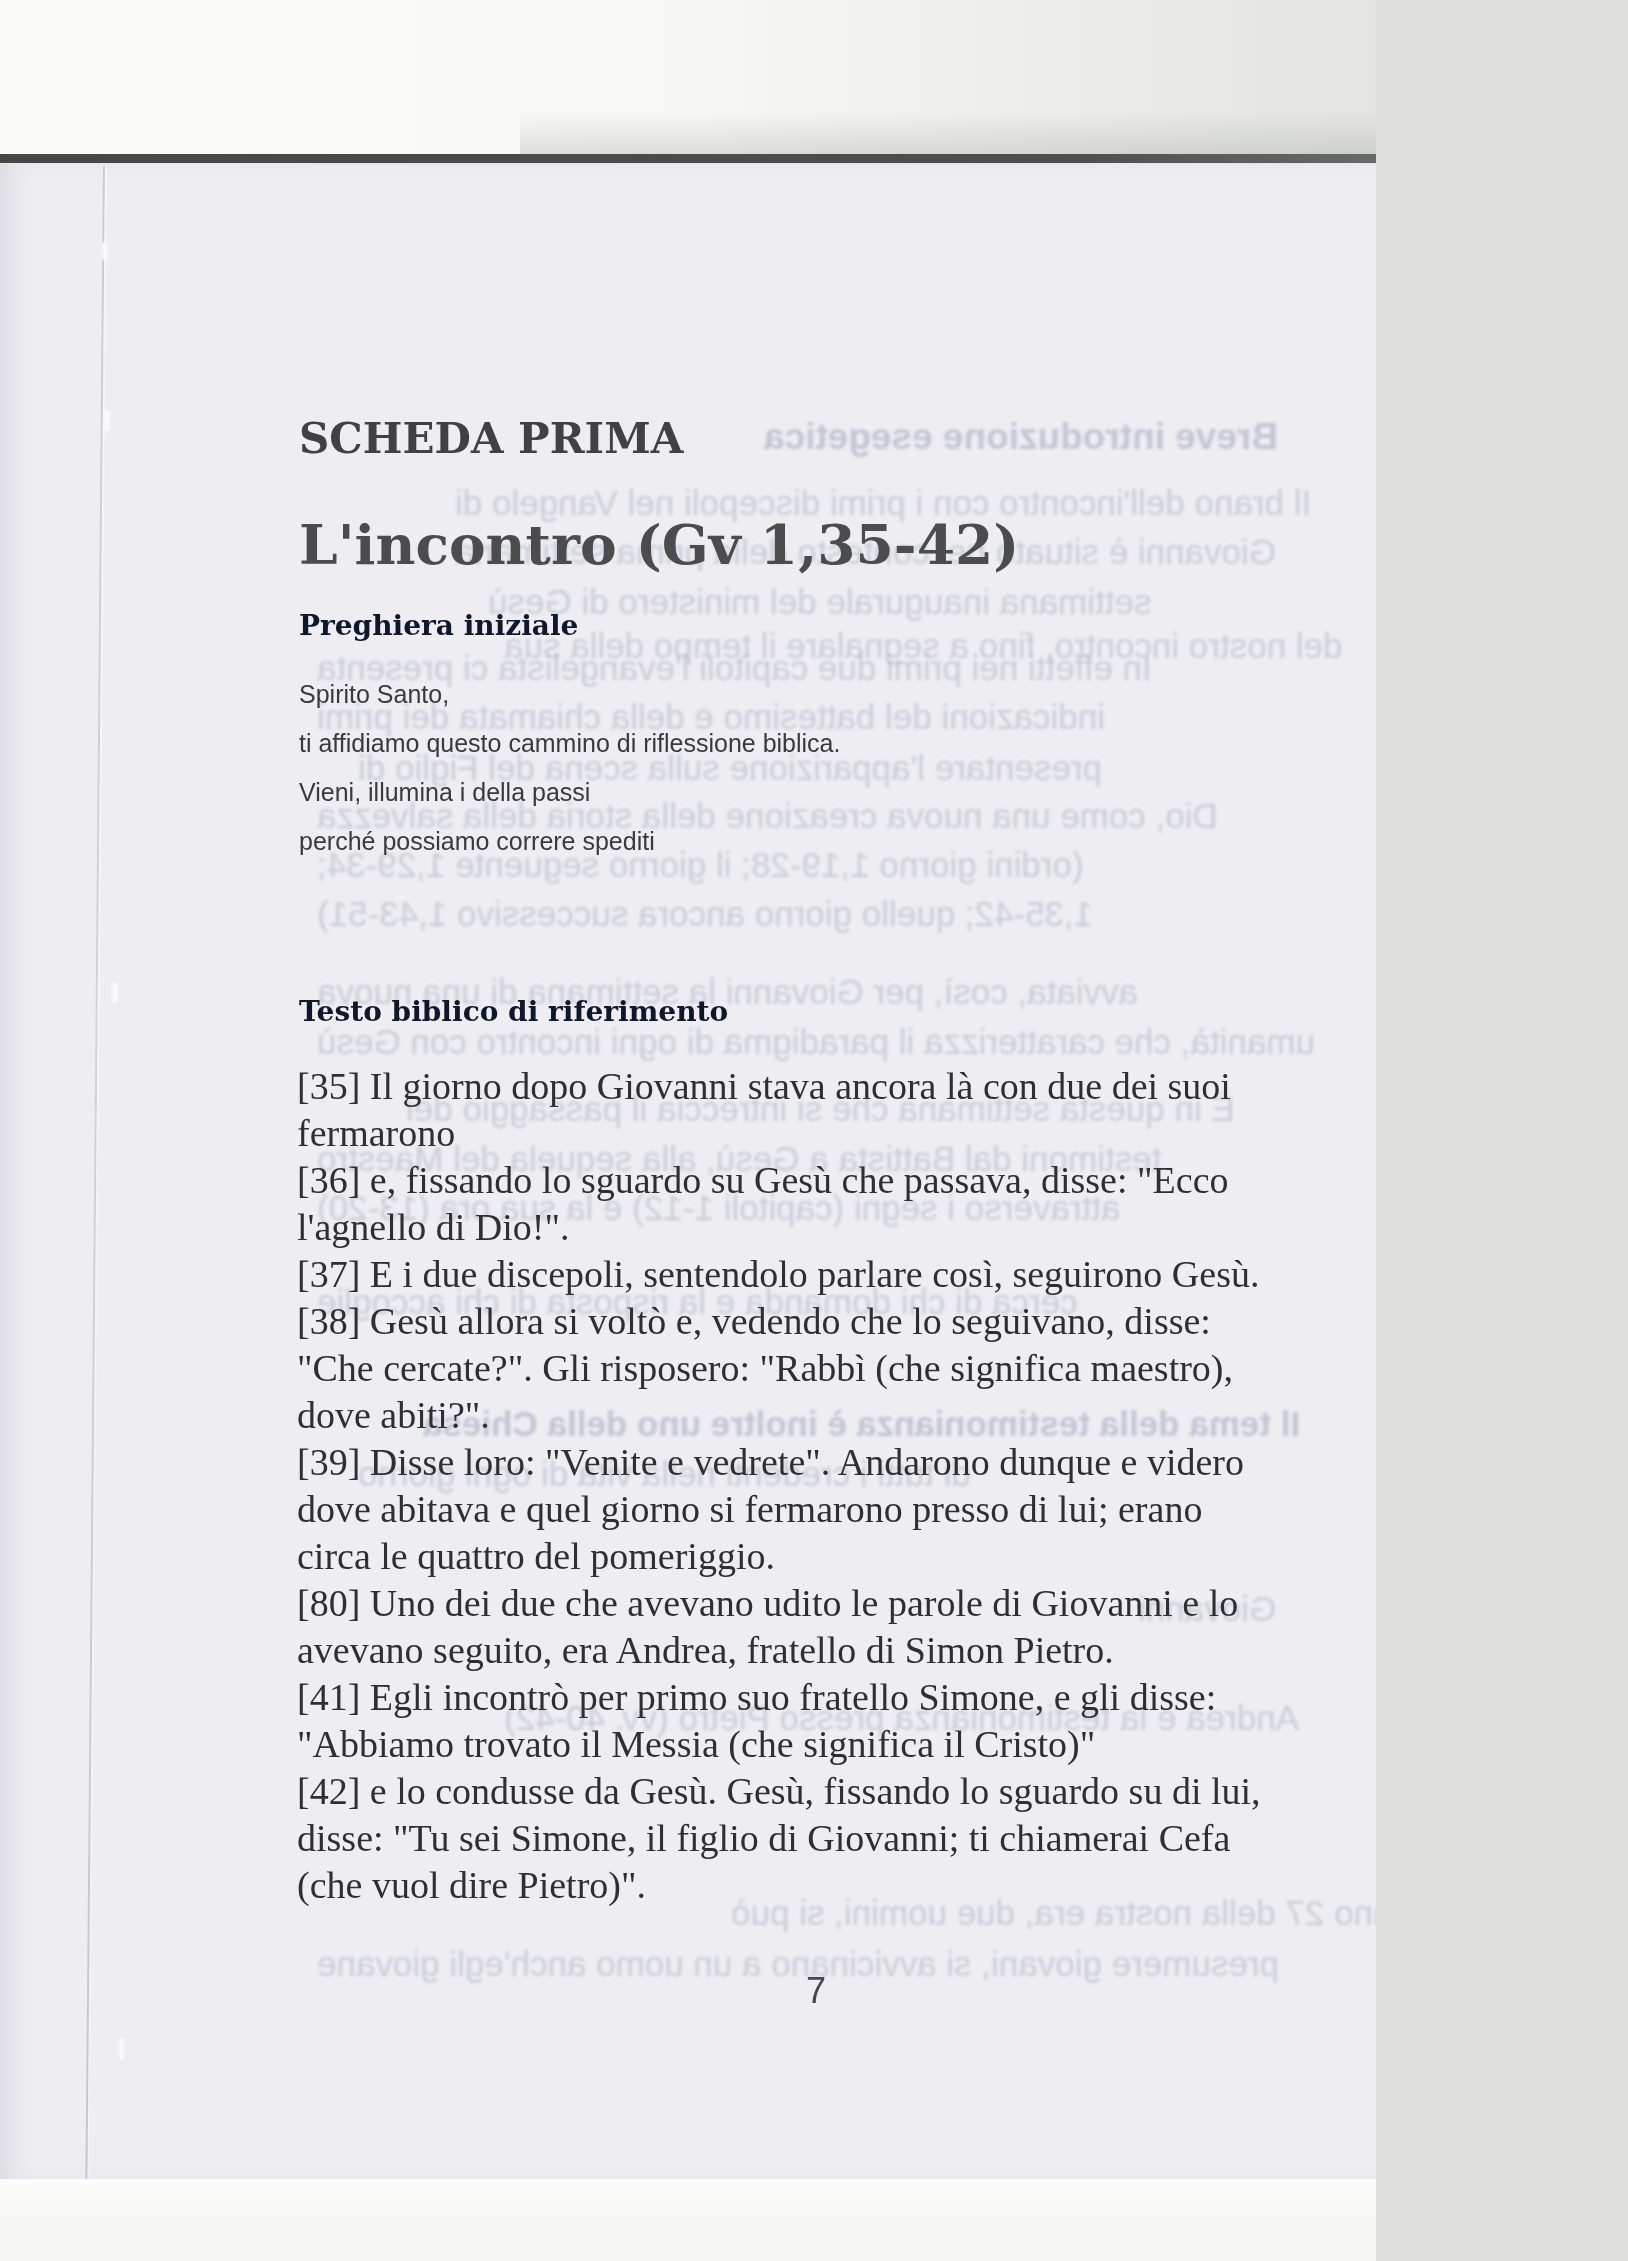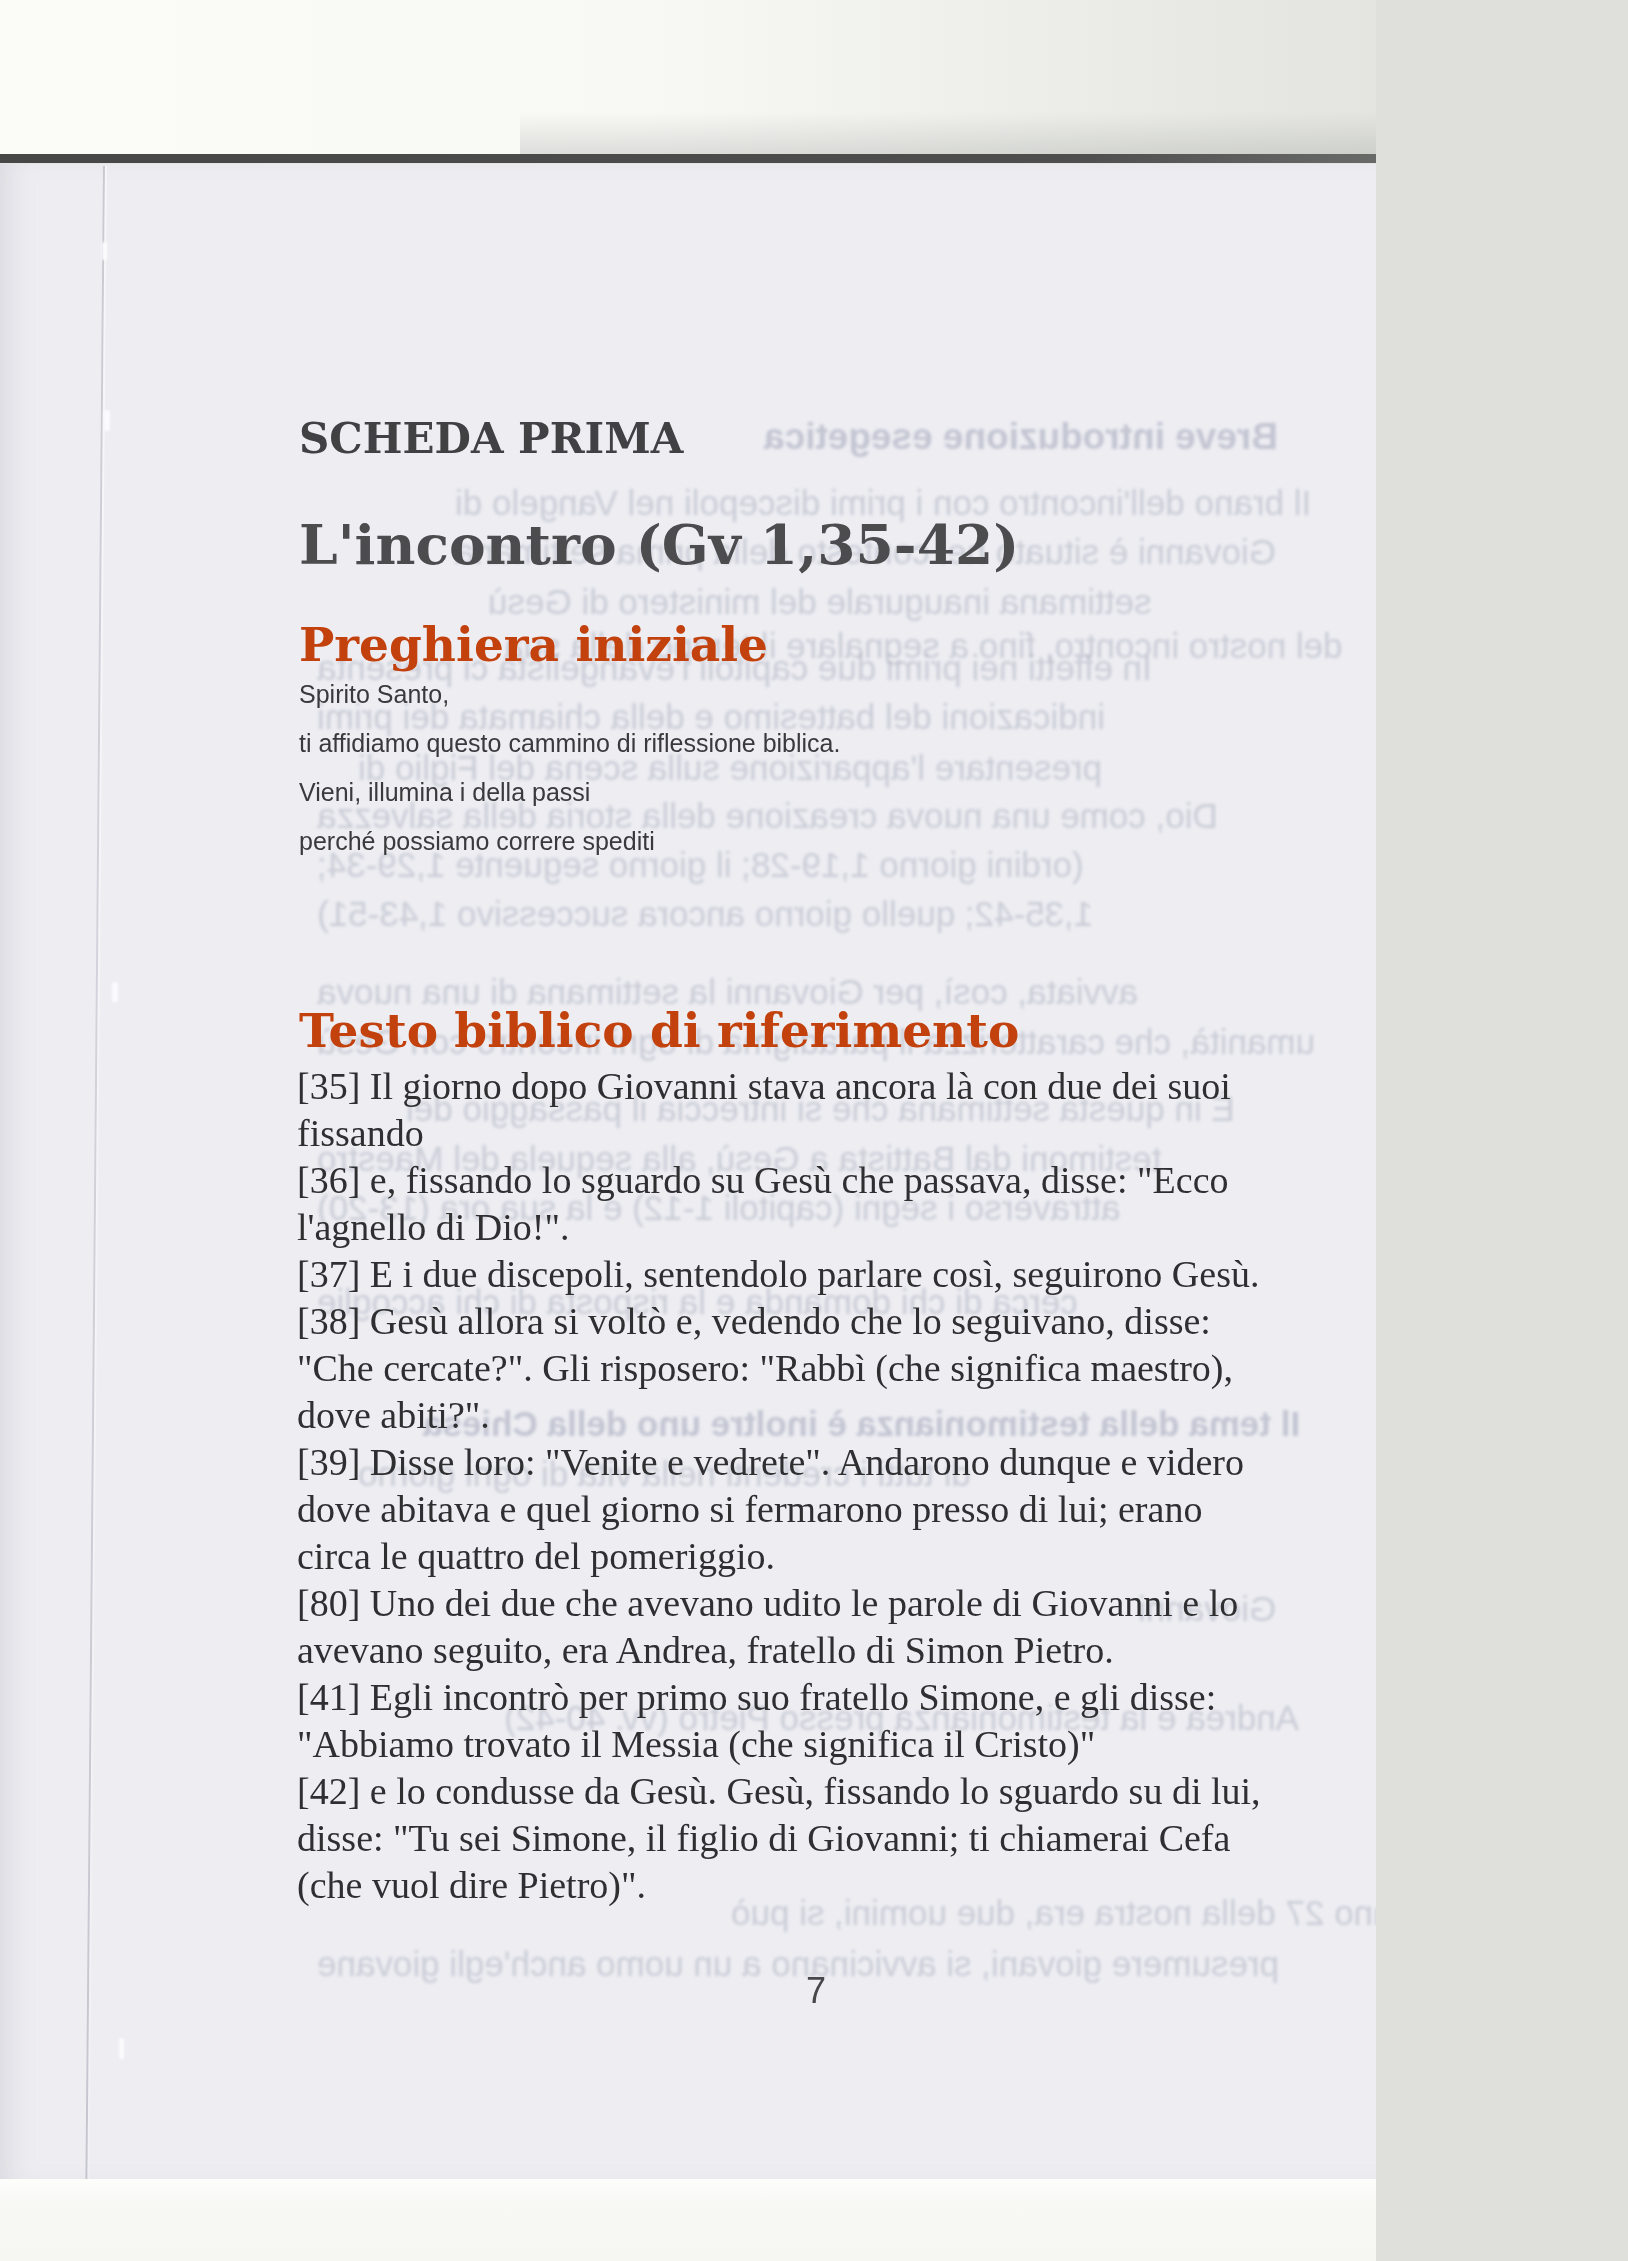--- a/index.html
+++ b/index.html
@@ -38,21 +38,21 @@
   .nick3{left:112px;top:982px;width:5.7px;height:19.5px;}
   .nick4{left:119px;top:2038px;width:4.9px;height:21px;}
 
   
   .heading-xl{position:absolute;left:299px;top:414px;
     font-family:"DejaVu Serif",serif;font-weight:bold;font-size:42px;
     letter-spacing:0px;color:#414143;}
   .heading-lg{position:absolute;left:299px;top:512px;
     font-family:"DejaVu Serif",serif;font-weight:bold;font-size:55px;color:#4c4c4e;}
   .heading-md{position:absolute;left:299px;
-    font-family:"DejaVu Serif",serif;font-weight:bold;font-size:47px;color:#c2410c;margin-top:8px;}
+    font-family:"DejaVu Serif",serif;font-weight:bold;font-size:28px;color:#0f172a;}
   .heading-prayer{top:609px;}
   .heading-bible{top:995px;}
   .prayer-block{position:absolute;left:299px;top:670px;
     font-family:"Liberation Sans",sans-serif;font-size:25px;color:#3a3a3c;}
   .prayer-line{height:49px;line-height:49px;white-space:pre;}
   .bible-block{position:absolute;left:297px;top:1063px;width:1056px;
     font-family:"Liberation Serif",serif;font-size:38px;color:#2f2f31;}
   .bible-line{height:47px;line-height:47px;white-space:pre;}
   .page-number{position:absolute;left:299px;top:1970px;width:1034px;text-align:center;
     font-family:"Liberation Sans",sans-serif;font-size:36px;color:#48484a;}
@@ -115,21 +115,21 @@
   <div class="prayer-block">
       <div class="prayer-line">Spirito Santo,</div>
       <div class="prayer-line">ti affidiamo questo cammino di riflessione biblica.</div>
       <div class="prayer-line">Vieni, illumina i della passi</div>
       <div class="prayer-line">perché possiamo correre spediti</div>
     </div>
 
   <div class="heading-md heading-bible">Testo biblico di riferimento</div>
   <div class="bible-block">
       <div class="bible-line">[35] Il giorno dopo Giovanni stava ancora là con due dei suoi</div>
-      <div class="bible-line">fissando</div>
+      <div class="bible-line">fermarono</div>
       <div class="bible-line">[36] e, fissando lo sguardo su Gesù che passava, disse: "Ecco</div>
       <div class="bible-line">l'agnello di Dio!".</div>
       <div class="bible-line">[37] E i due discepoli, sentendolo parlare così, seguirono Gesù.</div>
       <div class="bible-line">[38] Gesù allora si voltò e, vedendo che lo seguivano, disse:</div>
       <div class="bible-line">"Che cercate?". Gli risposero: "Rabbì (che significa maestro),</div>
       <div class="bible-line">dove abiti?".</div>
       <div class="bible-line">[39] Disse loro: "Venite e vedrete". Andarono dunque e videro</div>
       <div class="bible-line">dove abitava e quel giorno si fermarono presso di lui; erano</div>
       <div class="bible-line">circa le quattro del pomeriggio.</div>
       <div class="bible-line">[80] Uno dei due che avevano udito le parole di Giovanni e lo</div>

